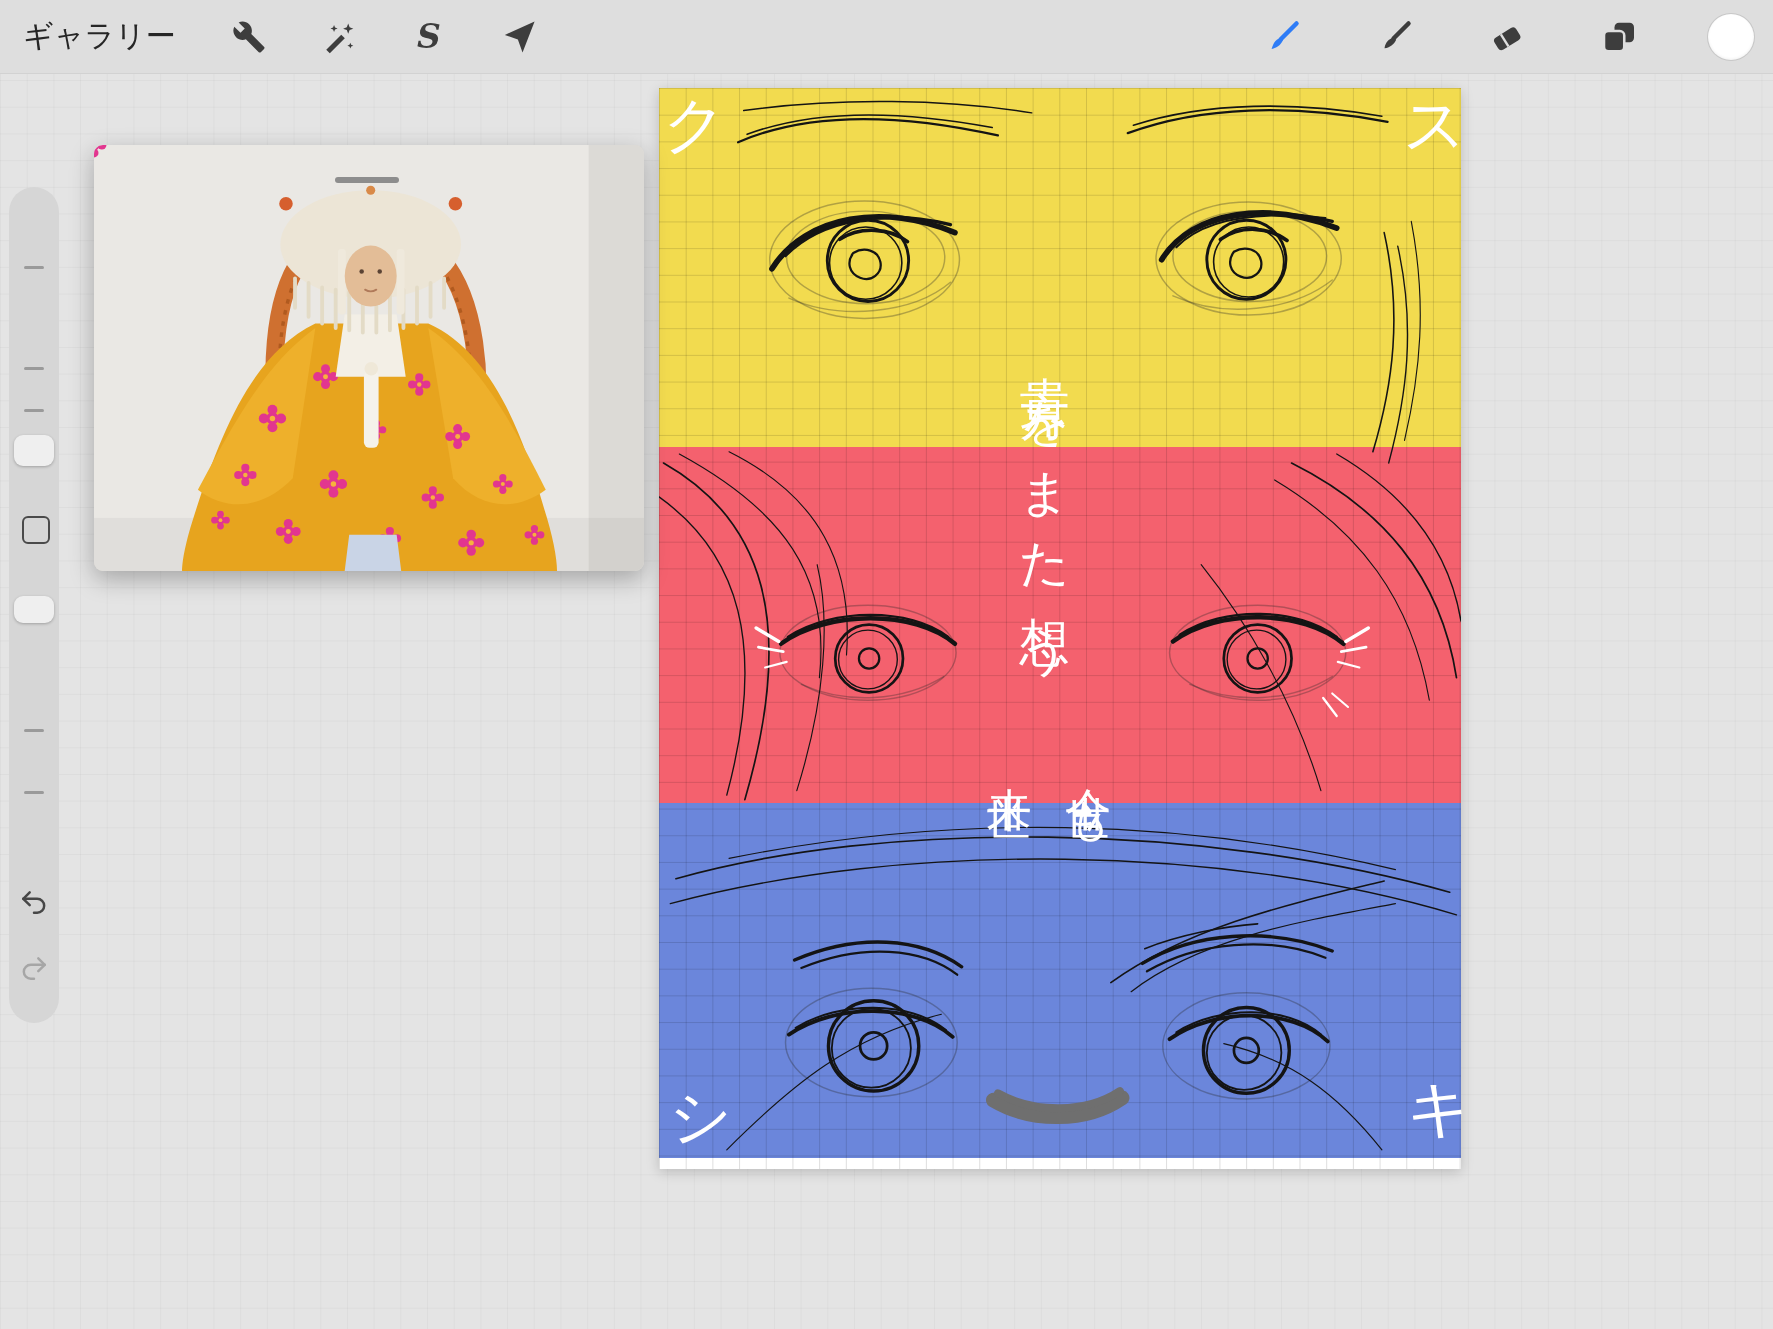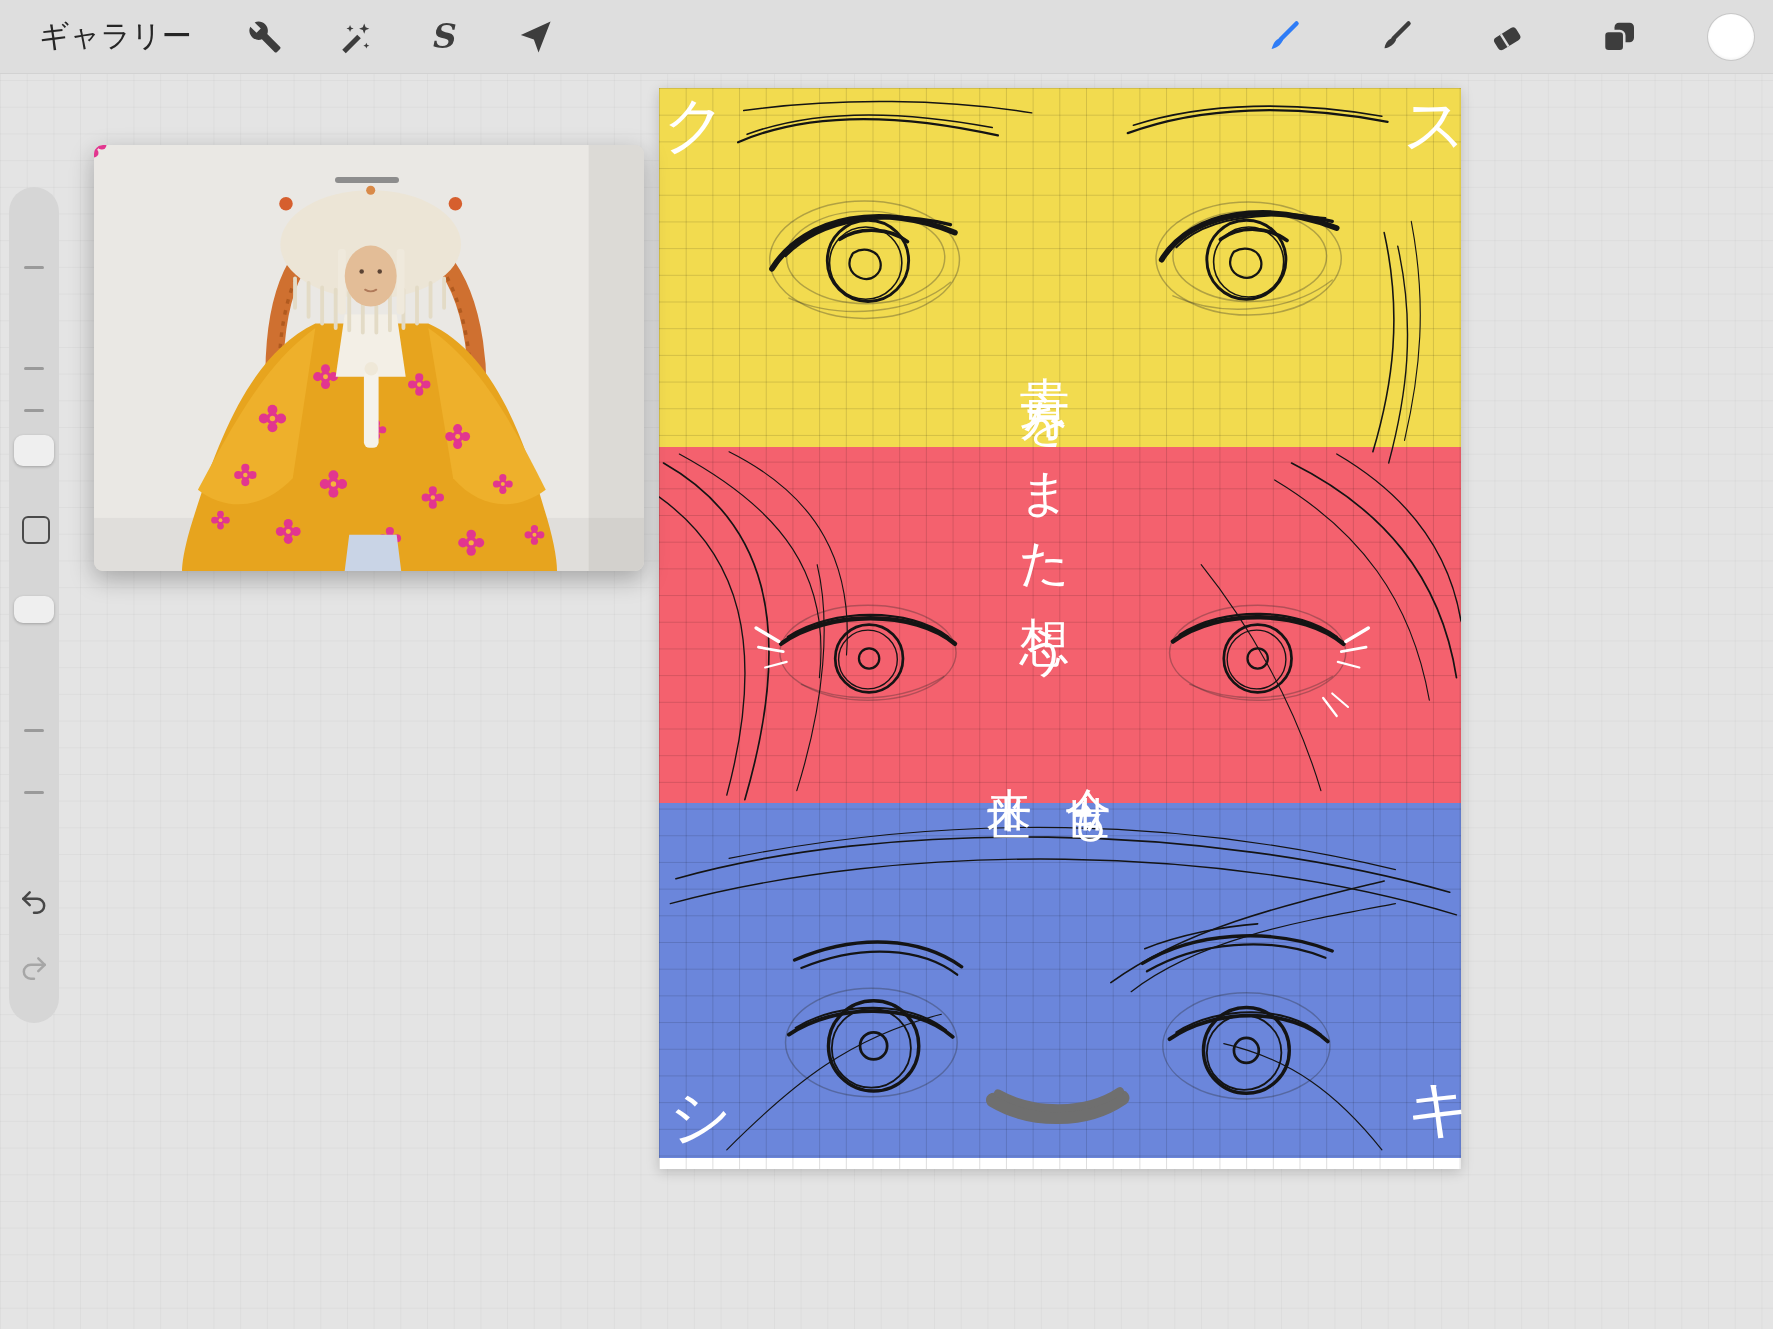--- a/index.html
+++ b/index.html
@@ -12,21 +12,21 @@
     background-size:26.7px 26.7px;
     font-family:"Liberation Sans", sans-serif;
   }
 
   
   .topbar{
     position:absolute;left:0;top:0;width:100%;height:73px;
     background:#dedede;border-bottom:1px solid rgba(0,0,0,.05);
     display:flex;align-items:center;z-index:50;
   }
-  .topbar-left{display:flex;align-items:center;gap:34px;padding-left:39px;}
+  .topbar-left{display:flex;align-items:center;gap:34px;padding-left:23px;}
   .gallery-label{font-size:30px;color:#262626;margin-right:11px;white-space:nowrap;cursor:default;}
   .iconbtn{width:56px;height:56px;display:flex;align-items:center;justify-content:center;flex:0 0 auto;}
   .iconbtn svg{display:block;}
   .sel-s{font-family:"DejaVu Serif","Liberation Serif",serif;font-style:italic;font-weight:700;font-size:33px;color:#3d3d3d;line-height:1;}
   .topbar-right{position:absolute;right:19px;top:0;height:73px;display:flex;align-items:center;gap:56px;}
   .color-swatch{width:46px;height:46px;border-radius:50%;background:#ffffff;
     box-shadow:0 0 0 1px rgba(0,0,0,.10), inset 0 -1px 3px rgba(0,0,0,.06);margin-left:5px;}
 
   
   .sidebar{

